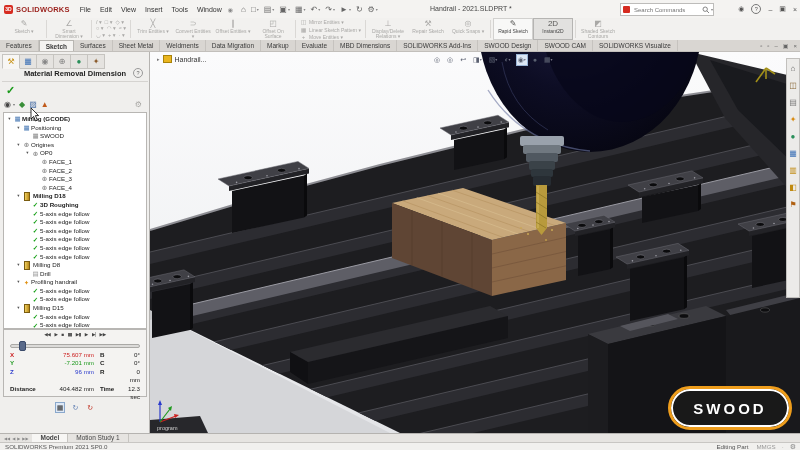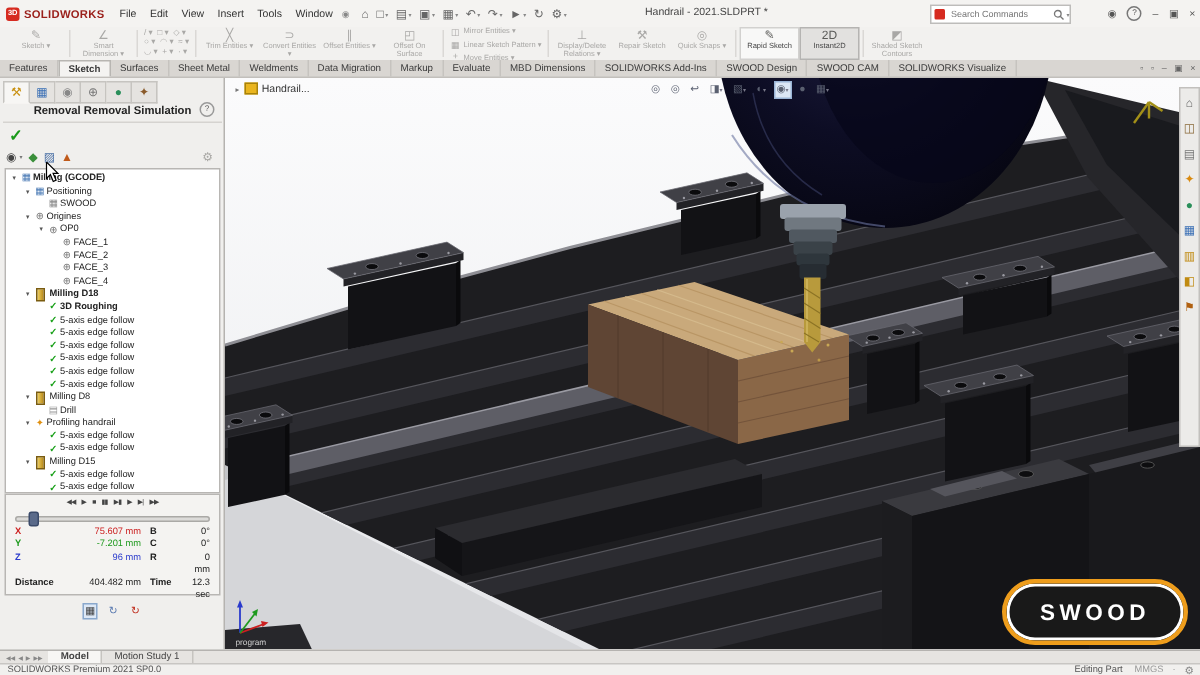--- a/index.html
+++ b/index.html
@@ -332,21 +332,21 @@
 
   <div class="panel">
     <div class="ptabs" id="ptabs">
         <div class="ptab active" style="color: rgb(200, 144, 16);">⚒</div>
         <div class="ptab" style="color: rgb(58, 111, 181);">▦</div>
         <div class="ptab" style="color: rgb(136, 136, 136);">◉</div>
         <div class="ptab" style="color: rgb(119, 119, 119);">⊕</div>
         <div class="ptab" style="color: rgb(42, 143, 90);">●</div>
         <div class="ptab" style="color: rgb(138, 90, 42);">✦</div>
       </div>
-    <div class="ptitle">Removal Removal Simulation</div>
+    <div class="ptitle">Material Removal Dimension</div>
     <div class="phelp">?</div>
     <div class="pdiv"></div>
     <div class="ok">✓</div>
     <div class="viewicons" id="viewicons">
         <span class="vic" style="color: rgb(68, 68, 68);">◉</span>
         <span class="viccar">▾</span>
         <span class="vic" style="color: rgb(58, 143, 58);">◆</span>
         <span class="vic" style="color: rgb(74, 111, 165);">▨</span>
         <span class="vic" style="color: rgb(192, 90, 26);">▲</span>
         <span class="gear">⚙</span>

